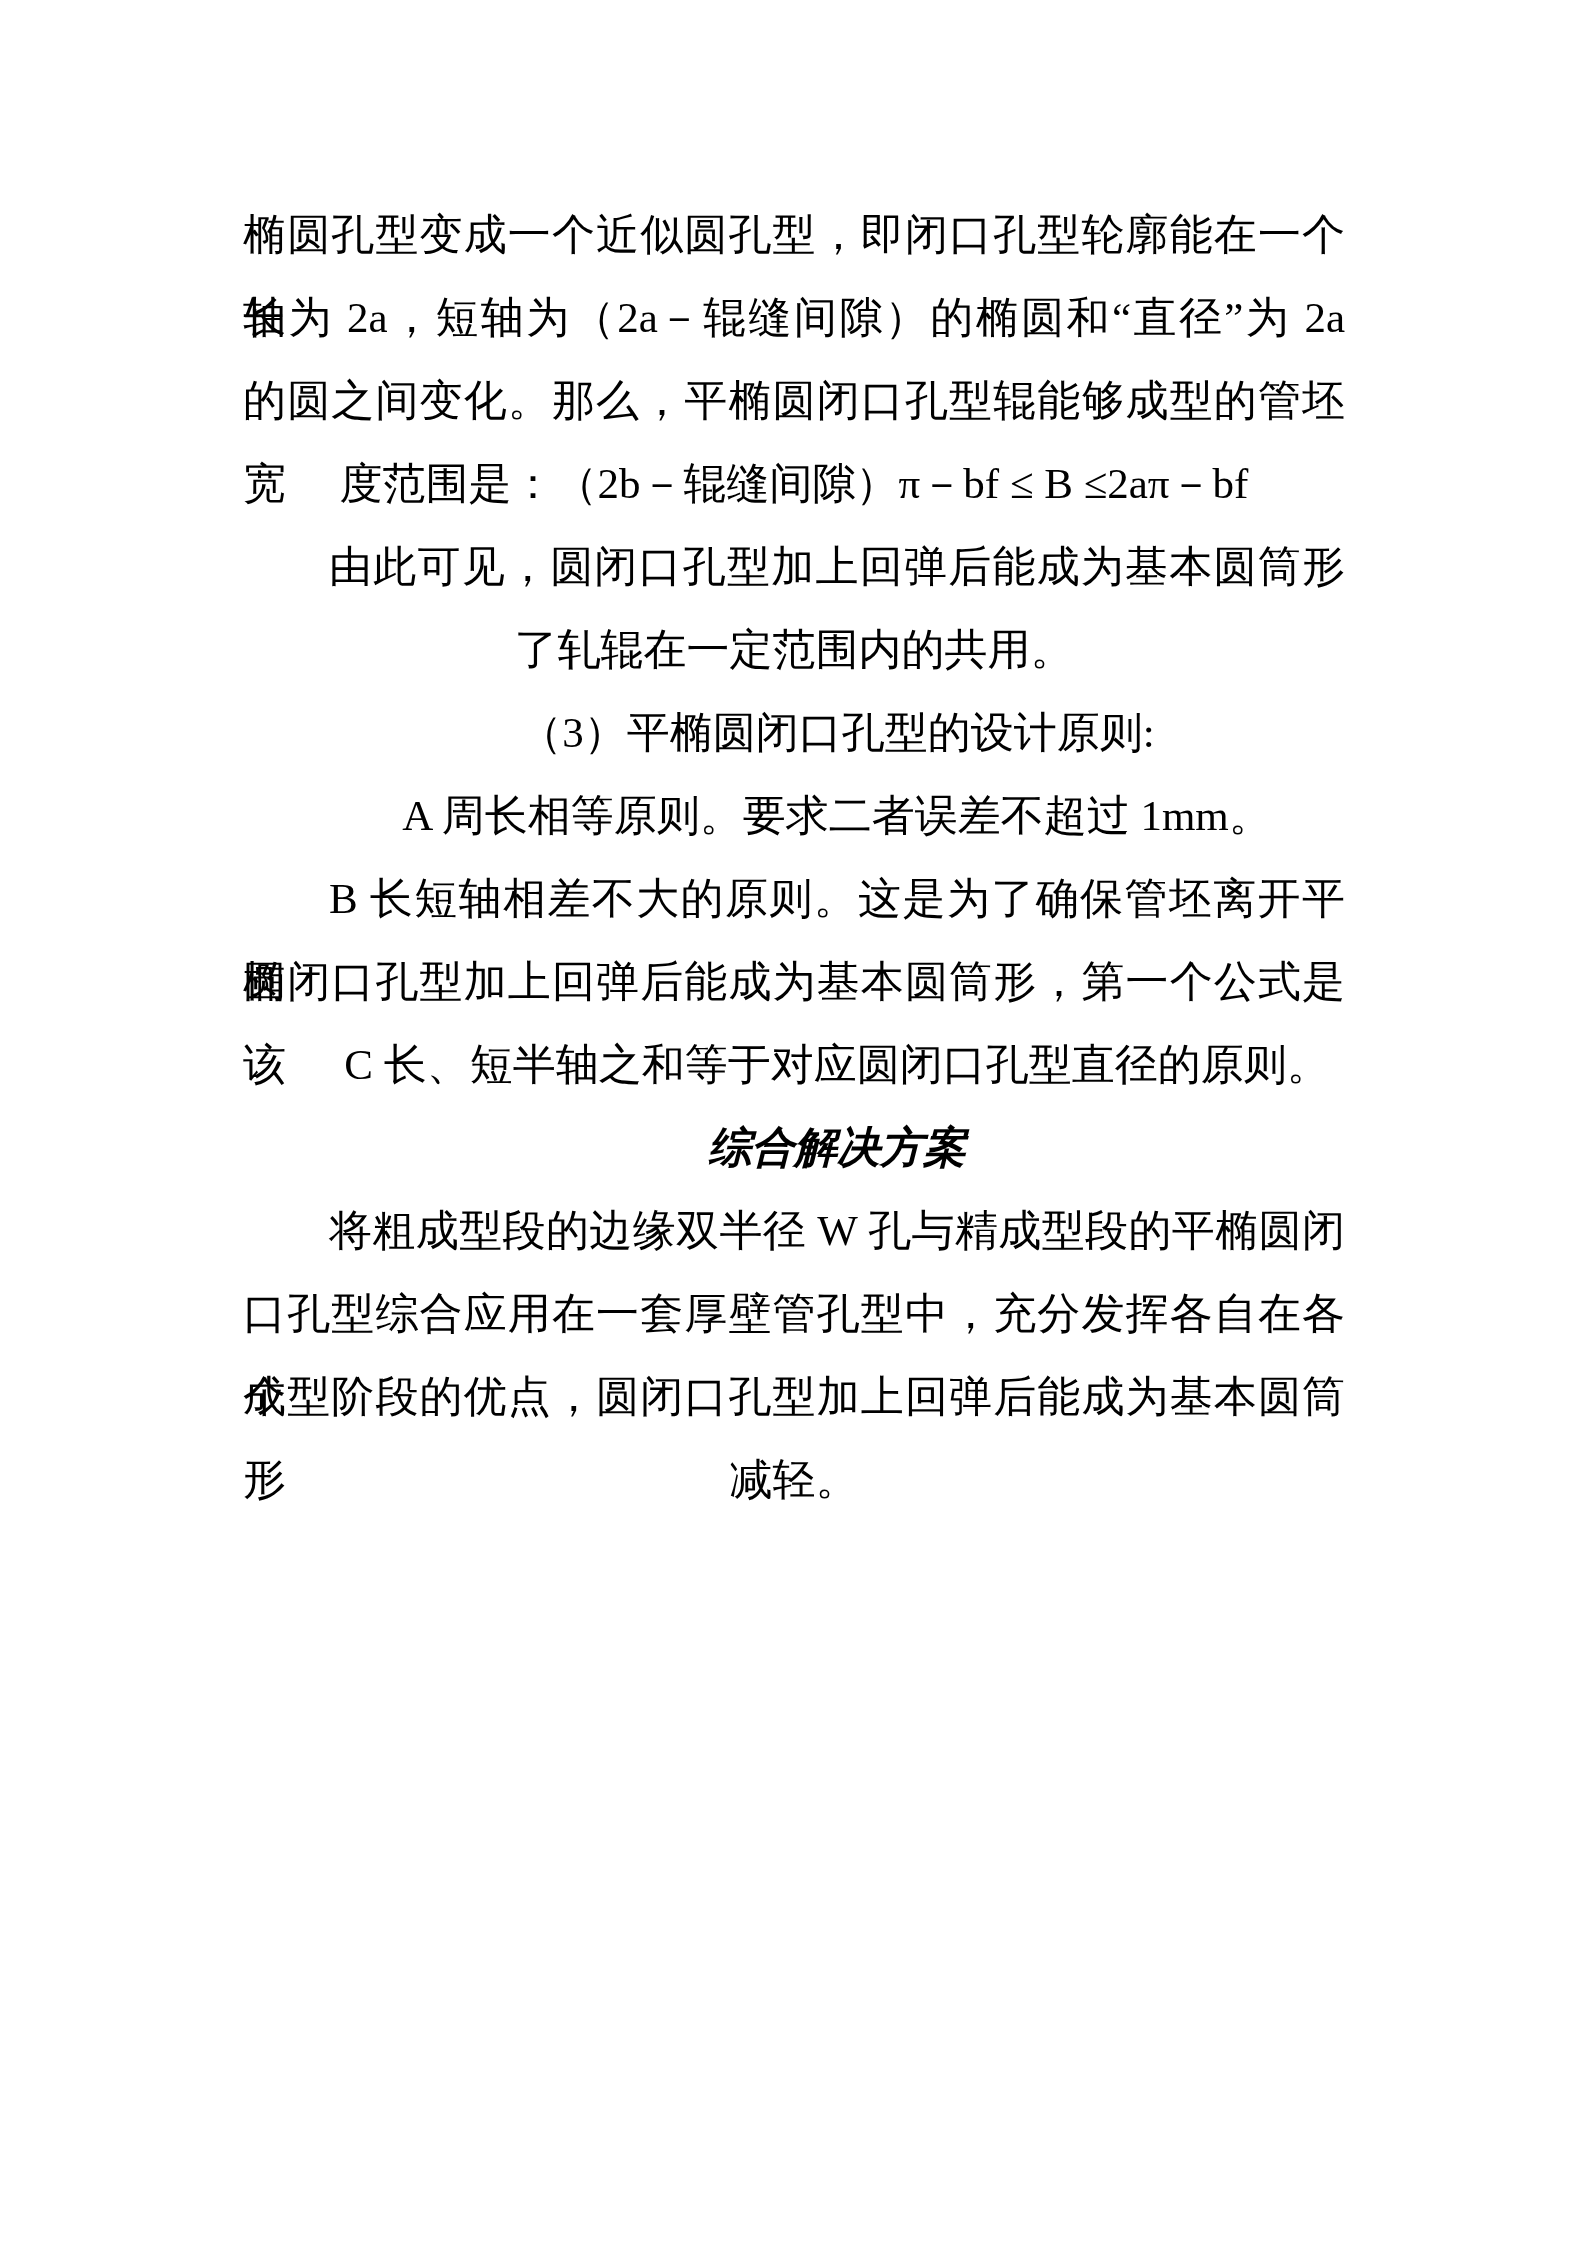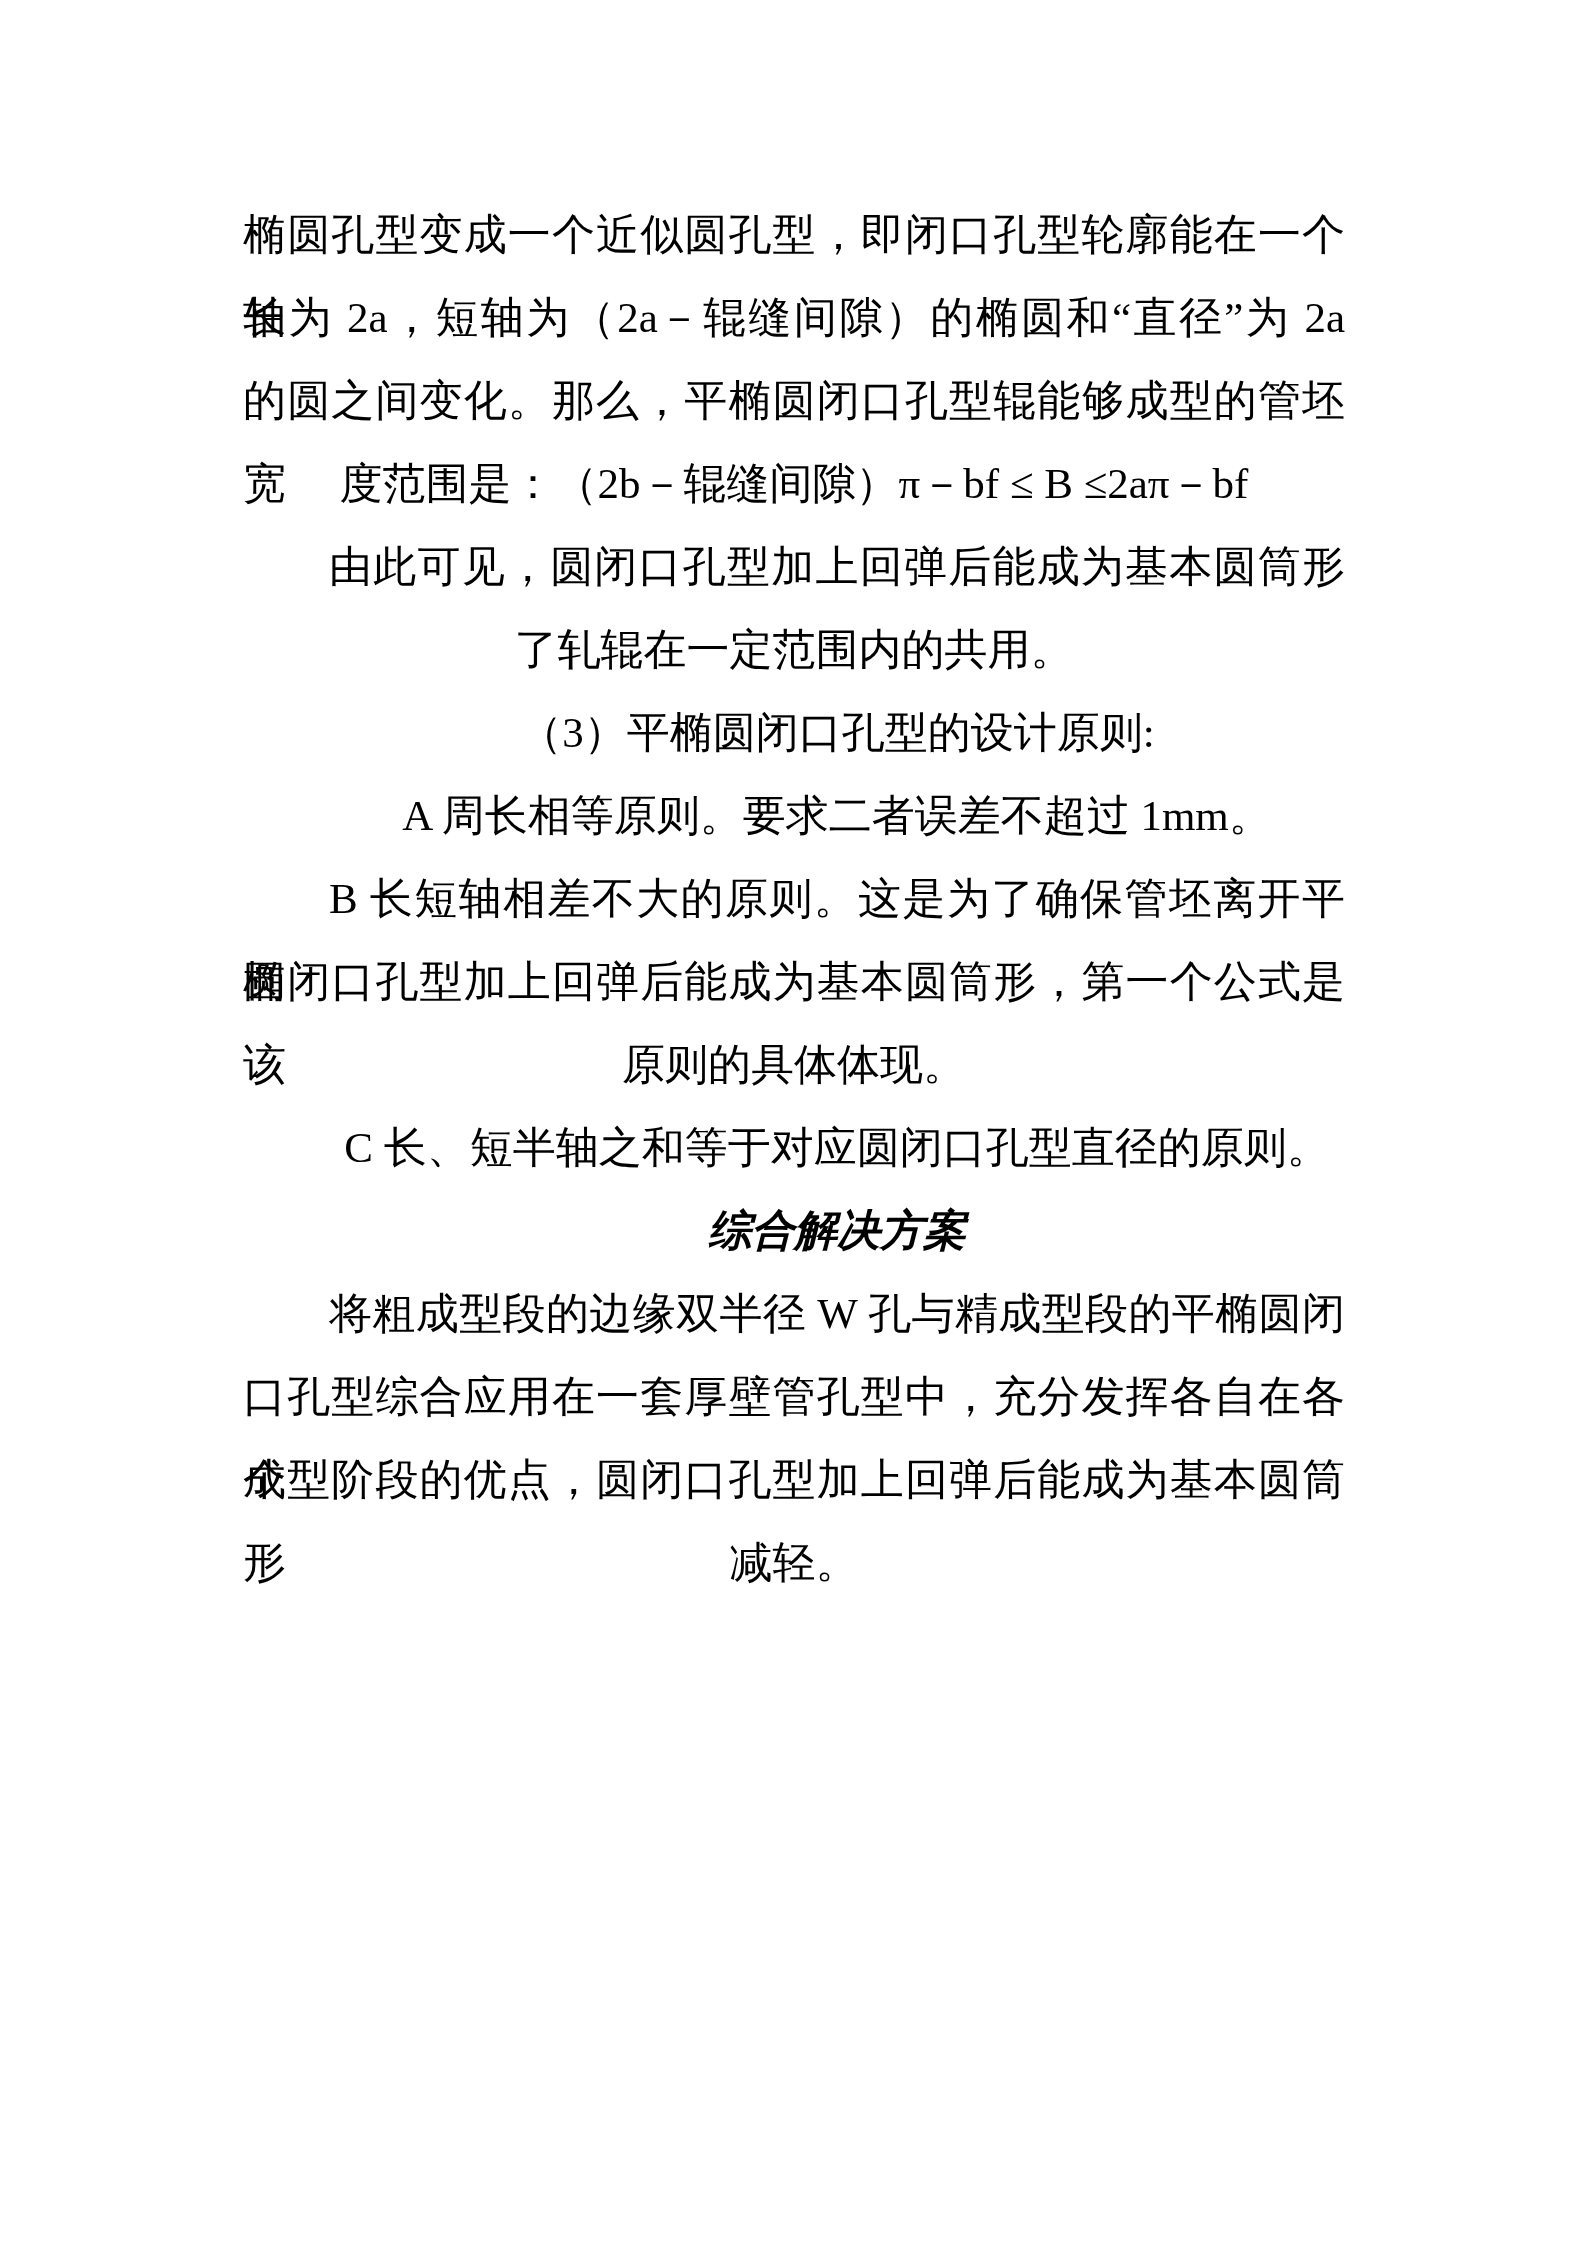--- a/index.html
+++ b/index.html
@@ -52,21 +52,20 @@
     <div class="line j">椭圆孔型变成一个近似圆孔型，即闭口孔型轮廓能在一个长</div>
     <div class="line j">轴为 2a，短轴为（2a－辊缝间隙）的椭圆和“直径”为 2a</div>
     <div class="line j">的圆之间变化。那么，平椭圆闭口孔型辊能够成型的管坯宽</div>
     <div class="line">度范围是：（2b－辊缝间隙）π－bf ≤ B ≤2aπ－bf</div>
     <div class="line ind j">由此可见，圆闭口孔型加上回弹后能成为基本圆筒形</div>
     <div class="line">了轧辊在一定范围内的共用。</div>
     <div class="line ind">（3）平椭圆闭口孔型的设计原则:</div>
     <div class="line ind">A 周长相等原则。要求二者误差不超过 1mm。</div>
     <div class="line ind j">B 长短轴相差不大的原则。这是为了确保管坯离开平椭</div>
     <div class="line j">圆闭口孔型加上回弹后能成为基本圆筒形，第一个公式是该</div>
-    <div class="line">原则的具体体现。</div>
     <div class="line ind">C 长、短半轴之和等于对应圆闭口孔型直径的原则。</div>
     <div class="line ind bold">综合解决方案</div>
     <div class="line ind j">将粗成型段的边缘双半径 W 孔与精成型段的平椭圆闭</div>
     <div class="line j">口孔型综合应用在一套厚壁管孔型中，充分发挥各自在各个</div>
     <div class="line j">成型阶段的优点，圆闭口孔型加上回弹后能成为基本圆筒形</div>
     <div class="line">减轻。</div>
   </div>
 </div>
 
 </body></html>

